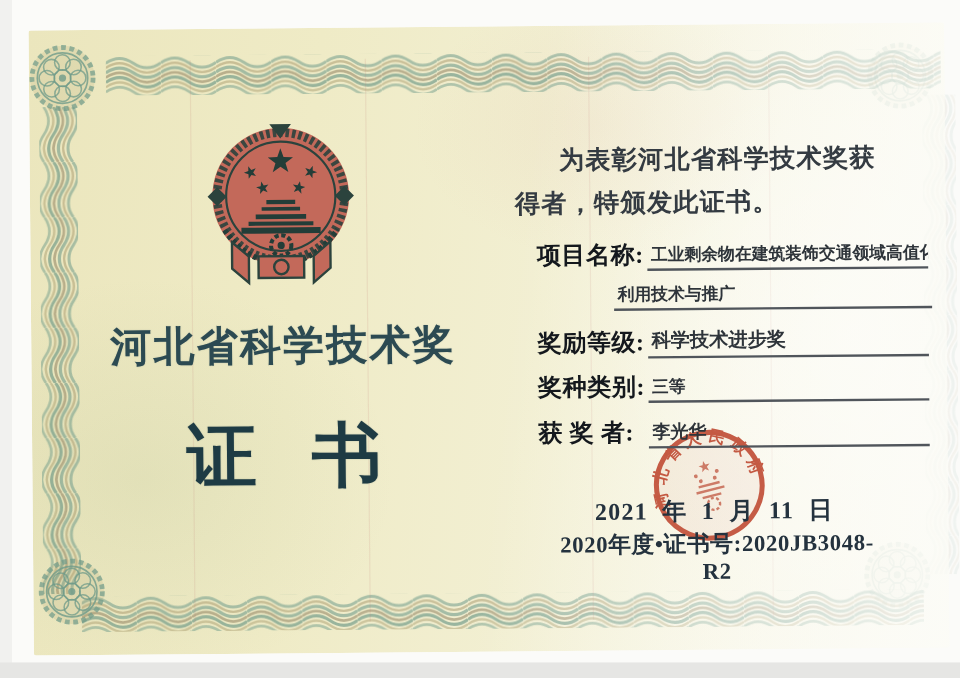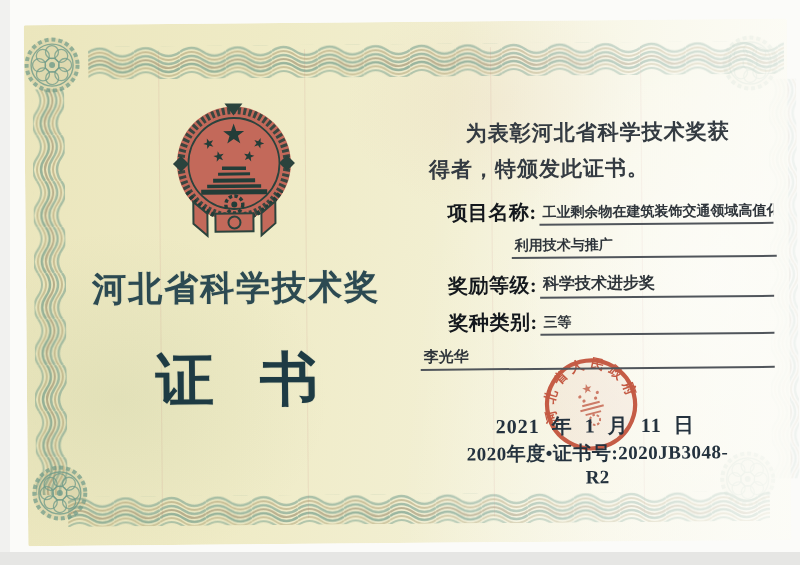--- a/index.html
+++ b/index.html
@@ -200,20 +200,21 @@
     <span class="f-label">奖励等级:</span>
     <span class="f-value v16">科学技术进步奖</span>
   </div>
 
   <div class="field-row row3">
     <span class="f-label">奖种类别:</span>
     <span class="f-value v14">三等</span>
   </div>
 
   <div class="field-row row4">
+    <span class="f-label">获 奖 者:</span>
     <span class="f-value v15">李光华</span>
   </div>
 
   <svg class="seal" width="96" height="96" viewBox="0 0 96 96">
     <g transform="rotate(-14 48 48)" opacity=".92">
       <circle cx="48" cy="48" r="44" fill="rgba(198,84,62,.07)" stroke="#c14f38" stroke-width="4.2"></circle>
       <path id="sealArc" d="M 13 61 A 37 37 0 1 1 83 61" fill="none"></path>
       <text font-size="13.5" fill="#bf4c35" font-weight="bold" letter-spacing="5">
         <textPath href="#sealArc" startOffset="4">河北省人民政府</textPath>
       </text>

